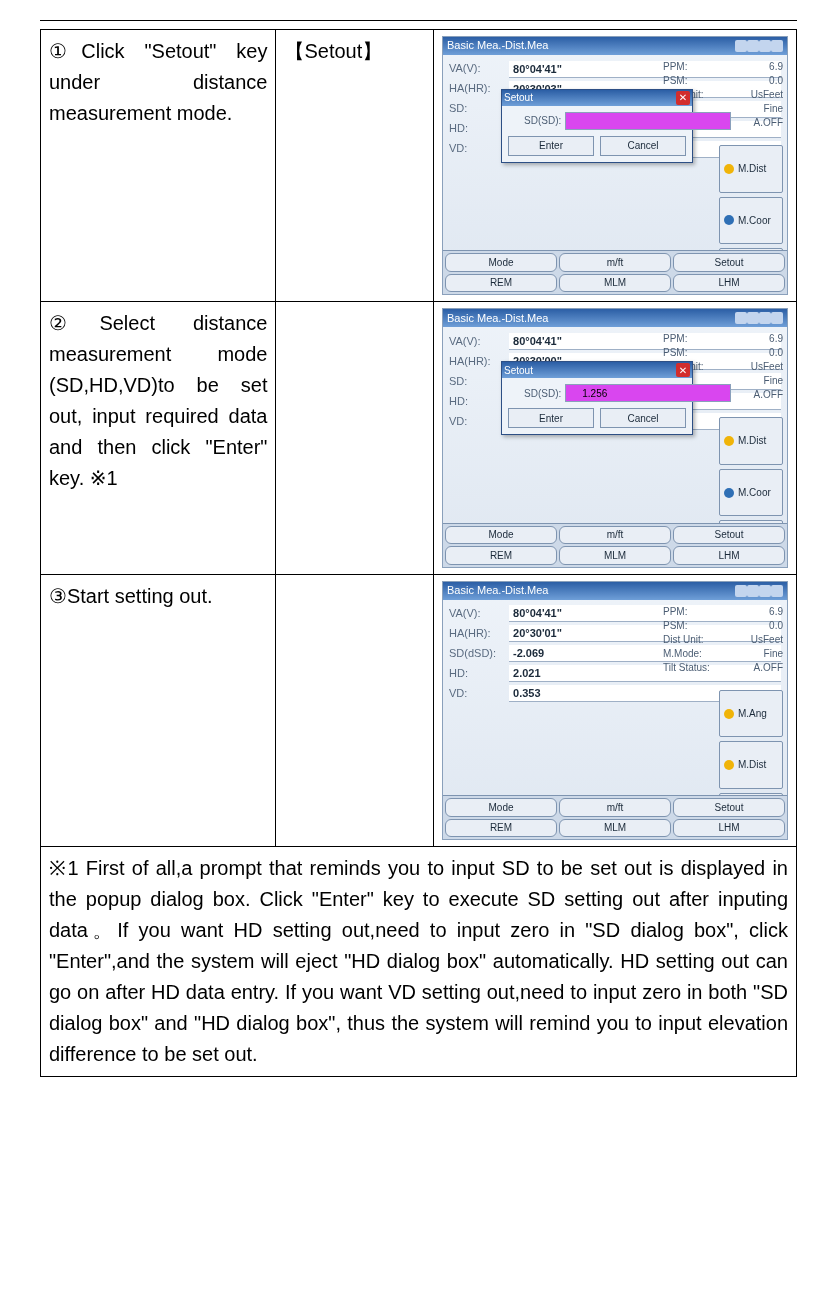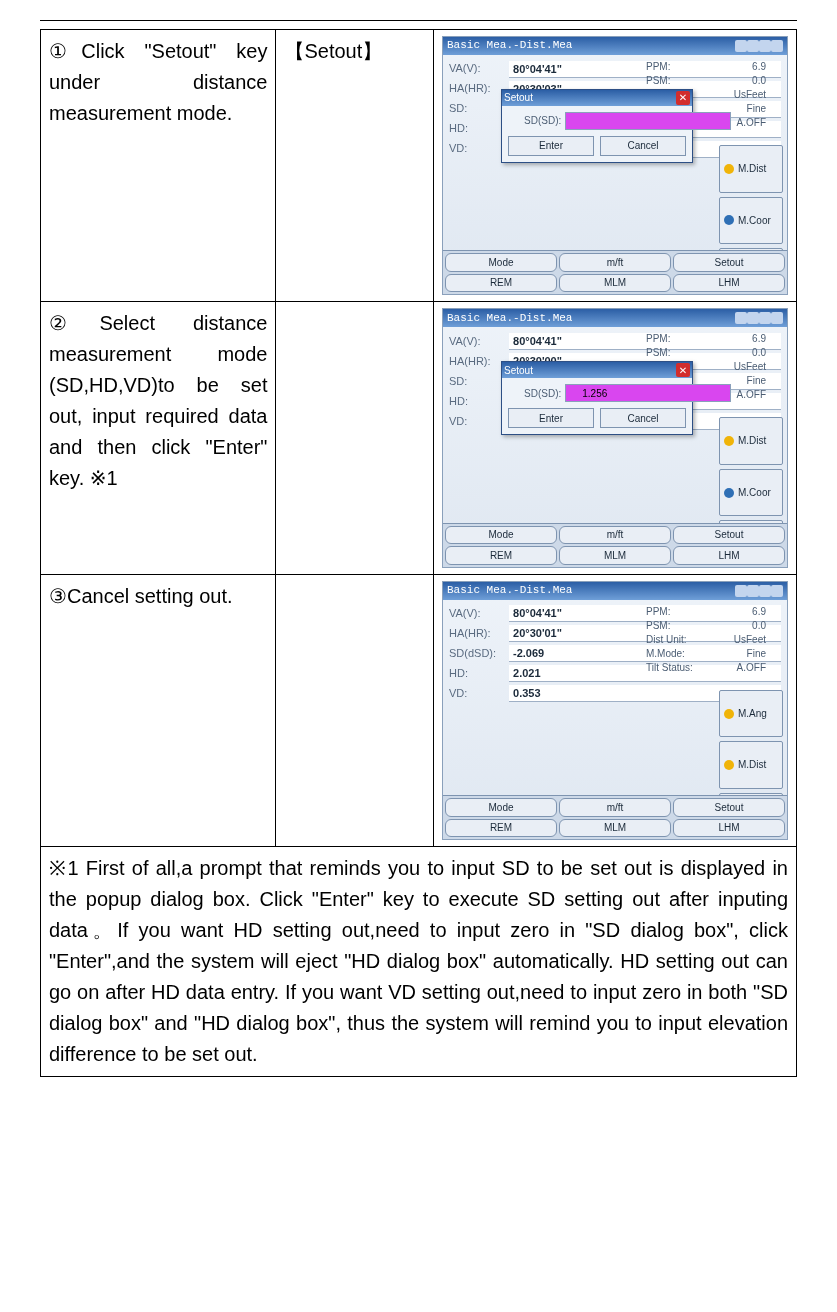--- a/index.html
+++ b/index.html
@@ -71,21 +71,20 @@
   }
   .device .titlebar {
     height: 18px;
     background: linear-gradient(var(--ui-title-a),var(--ui-title-b));
     color:#fff;
     display:flex;
     align-items:center;
     padding:0 4px;
     font-size:11px;
     gap:0;
-    font-family:Liberation Mono, monospace;
   }
   .device .titlebar .spacer{flex:1;}
   .device .titlebar .tb-icon{
     width:12px;height:12px;border-radius:2px;background:#c3d5ee;display:inline-block;
   }
   .device .body{
     position:absolute;top:18px;left:0;right:0;bottom:46px;
     padding:4px 6px;
   }
   .device .row{
@@ -95,21 +94,21 @@
   .device .val{
     flex:1;min-width:0;
     border-bottom:1px solid #9fb0c6;
     background:#fff;
     height:16px;line-height:16px;
     padding:0 4px;
     font-weight:600;
     white-space:nowrap;overflow:hidden;
   }
   .device .right-col{
-    position:absolute;top:4px;right:21px;width:120px;
+    position:absolute;top:4px;right:4px;width:120px;
     font-size:10px;color:#4b5d73;
   }
   .device .right-col div{display:flex;justify-content:space-between;height:14px;}
   .device .side-btns{
     position:absolute;right:4px;top:90px;display:flex;flex-direction:column;gap:4px;
   }
   .device .sbtn{
     display:flex;align-items:center;gap:4px;
     background:var(--ui-btn);border:1px solid var(--ui-border);
     padding:15px 4px;border-radius:2px;font-size:10px;min-width:54px;
@@ -373,21 +372,21 @@
                 <div class="bbtn">m/ft</div>
                 <div class="bbtn">Setout</div>
                 <div class="bbtn">REM</div>
                 <div class="bbtn">MLM</div>
                 <div class="bbtn">LHM</div>
               </div>
             </div>
           </td>
         </tr>
         <tr>
-          <td class="c1"><span>③</span><span>Cancel setting out.</span></td>
+          <td class="c1"><span>③</span><span>Start setting out.</span></td>
           <td class="c2"></td>
           <td class="c3">
             <div class="device">
               <div class="titlebar">
                 <span>Basic Mea.-Dist.Mea</span>
                 <span class="spacer"></span>
                 <span class="tb-icon"></span>
                 <span class="tb-icon"></span>
                 <span class="tb-icon"></span>
                 <span class="tb-icon"></span>

